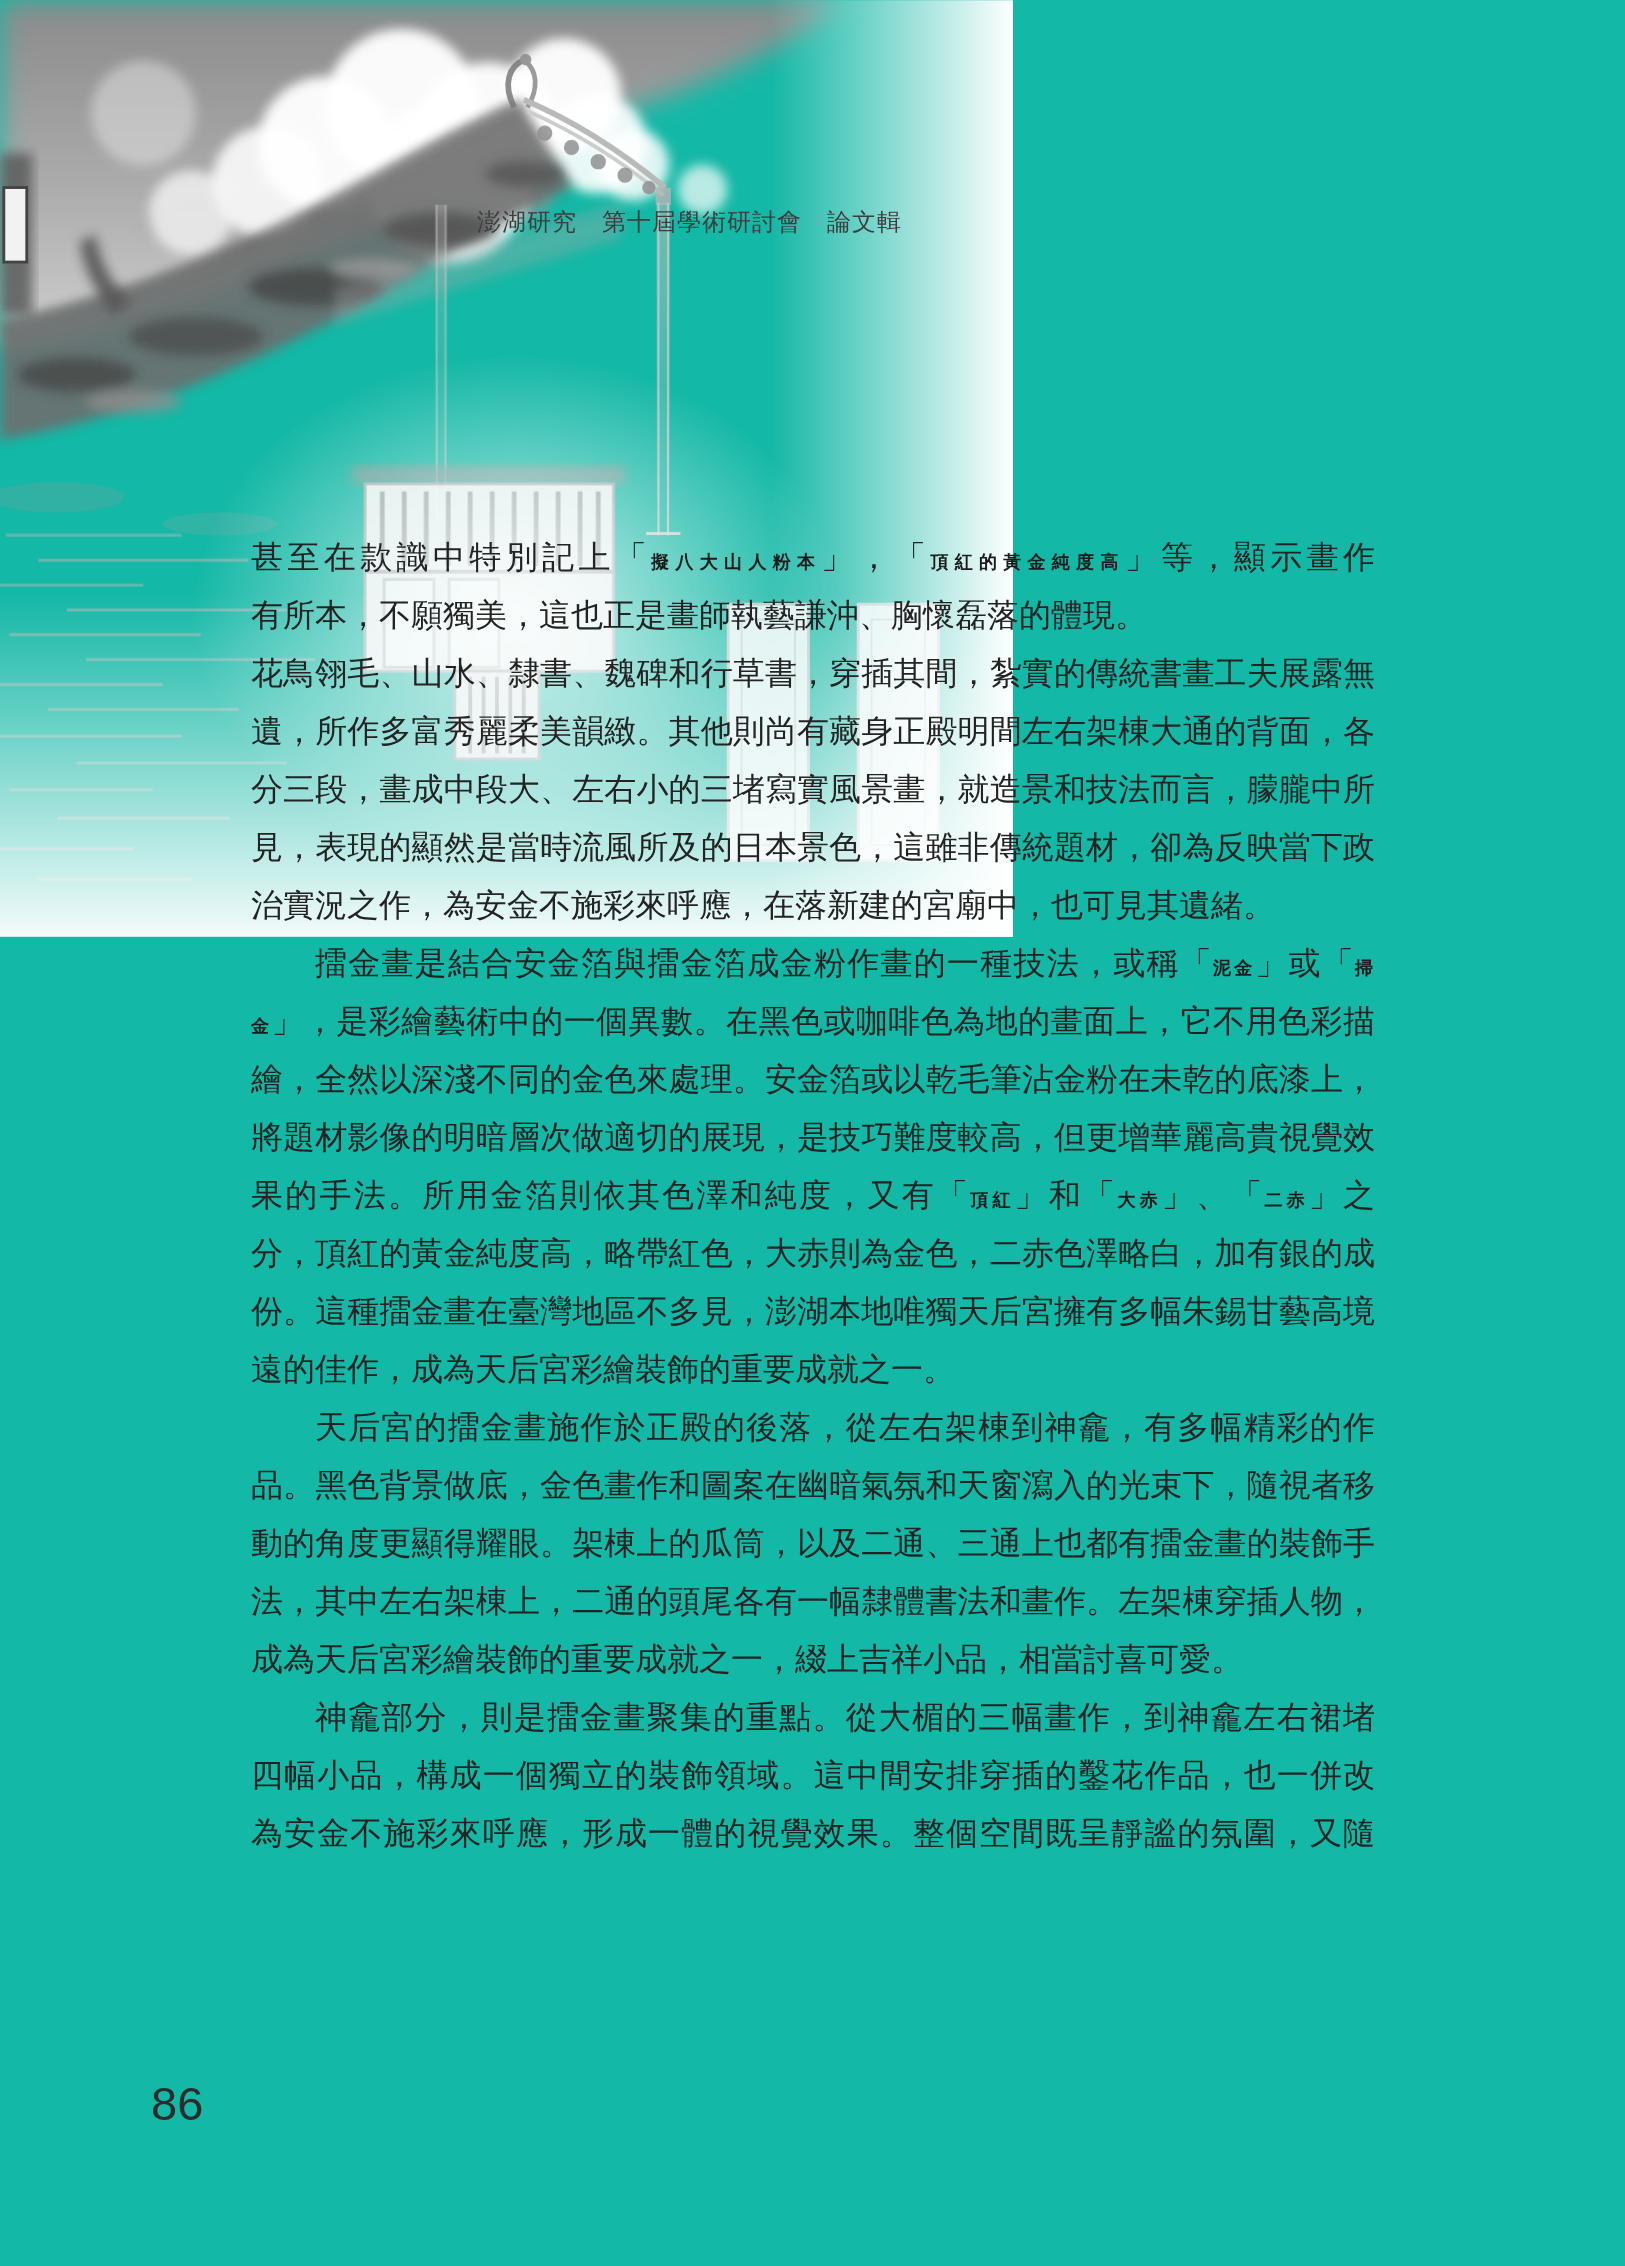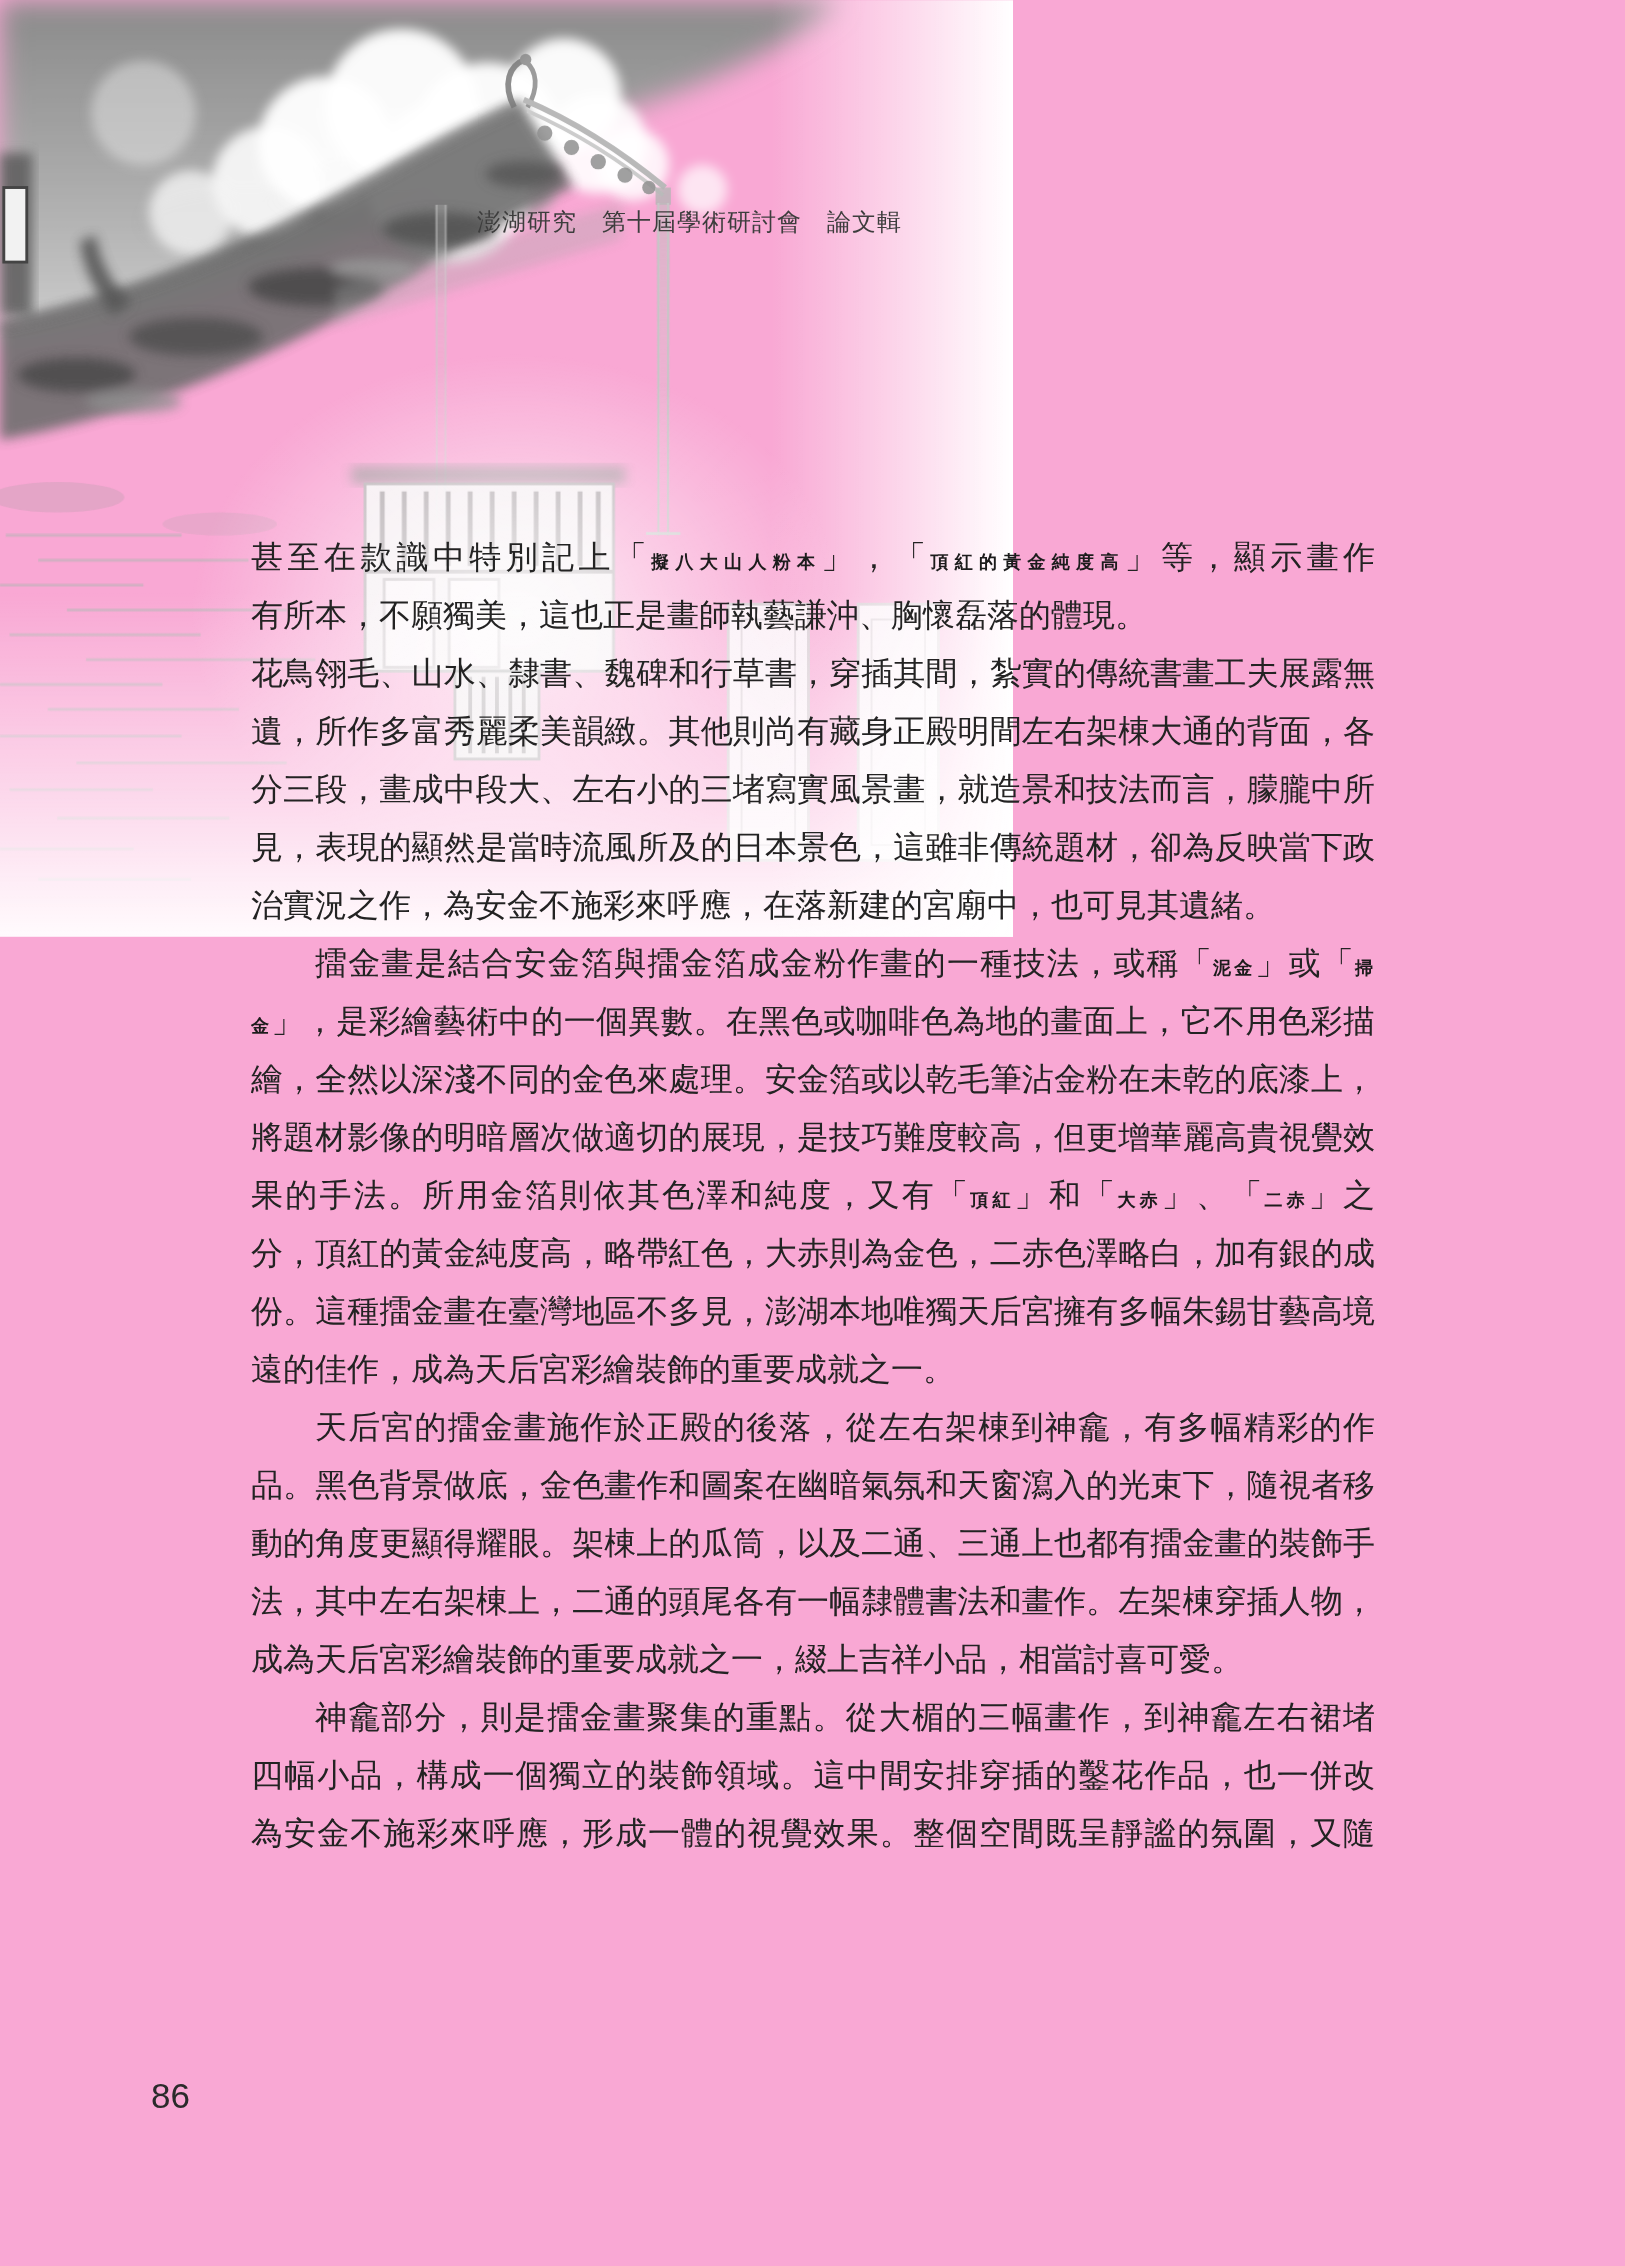--- a/index.html
+++ b/index.html
@@ -1,17 +1,17 @@
 <!DOCTYPE html>
 <html lang="zh-Hant"><head>
 <meta charset="utf-8">
 <style>
   html,body{margin:0;padding:0;background:#ffffff;}
   .page{
-    position:relative;width:1625px;height:2266px;background:#f9a8d4;overflow:hidden;
+    position:relative;width:1625px;height:2266px;background:#14b8a6;overflow:hidden;
     font-family:"Liberation Serif","DejaVu Serif",serif;
   }
   .art{position:absolute;left:0;top:0;}
   .header-title{
     position:absolute;left:477px;top:206px;font-size:24px;letter-spacing:1px;
     color:#3d3d3d;white-space:nowrap;
   }
   .flow{
     position:absolute;left:251px;top:528px;width:1124px;
     font-size:32px;color:#232323;
@@ -21,21 +21,21 @@
   .line.indent{text-indent:64px;}
   .qb{
     font-family:"Liberation Sans","DejaVu Sans",sans-serif;
     font-weight:700;font-size:18px;letter-spacing:1.9px;color:#1c1c1c;
   }
   .sec-heading{
     margin:61px 0 0 0;height:61px;line-height:61px;font-size:37px;font-weight:700;
     color:#141414;letter-spacing:1px;font-family:inherit;
   }
   .page-number{
-    position:absolute;left:151px;top:2076px;font-size:35px;color:#2b2b2b;
+    position:absolute;left:151px;top:2076px;font-size:47px;color:#2b2b2b;
     font-family:"Liberation Sans","DejaVu Sans",sans-serif;
   }
 </style>
 </head>
 <body>
 
 <div class="page">
 
   <svg class="art" width="1013" height="937" viewBox="0 0 1060 980" role="img" aria-label="淡墨水彩風格之傳統閩南式廟宇（三川殿）屋頂與雲朵插圖，向右下漸淡">
     <defs>

